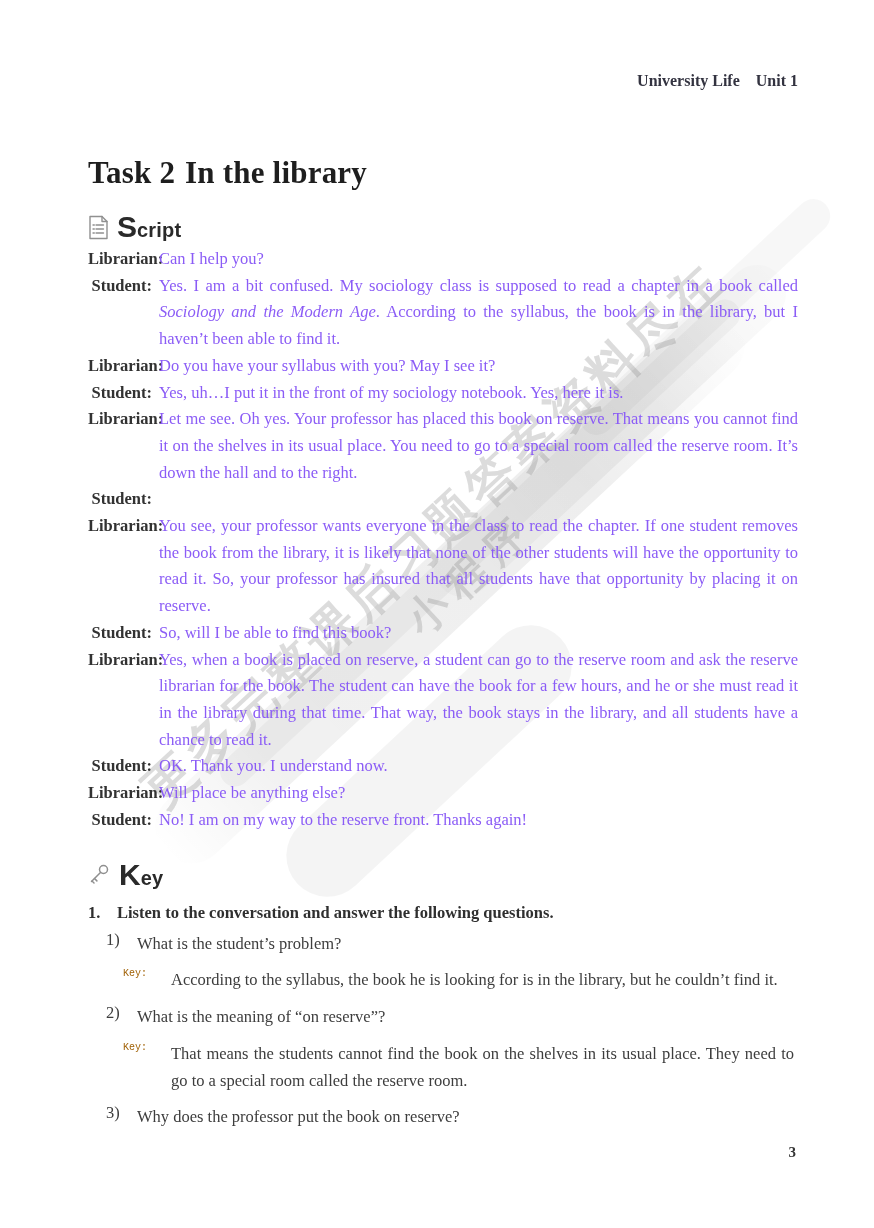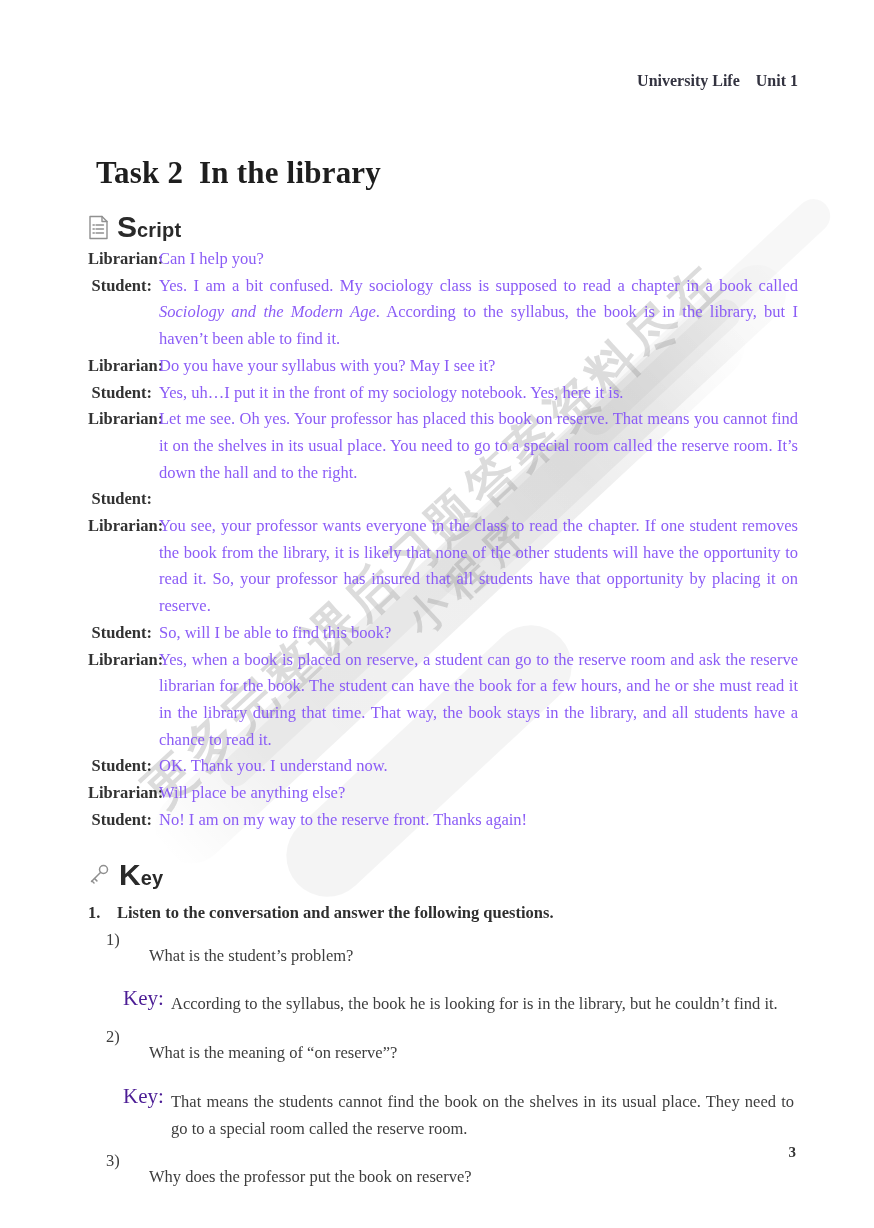--- a/index.html
+++ b/index.html
@@ -24,22 +24,22 @@
   }
   .wm-line1 { font-size:50px; letter-spacing:5px; }
   .wm-line2 { font-size:42px; letter-spacing:10px; }
   
   .content { position:absolute; inset:0; z-index:1; }
   .running-head {
     position:absolute; top:72px; right:76px; display:flex; gap:16px;
     font-weight:bold; font-size:16px; color:#333340;text-align:right;
   }
   .task-title {
-    position:absolute; top:134px; left:88px; display:flex; gap:16px;
-    font-weight:bold; font-size:31px; color:#1e1e1e; letter-spacing:0.2px;margin-left:8px;
+    position:absolute; top:134px; left:88px; display:flex; gap:10px;
+    font-weight:bold; font-size:31px; color:#1e1e1e; letter-spacing:0.2px;
   }
   .section-heading {
     position:absolute; display:flex; align-items:center; gap:8px;
     font-family:"Liberation Sans", sans-serif; font-weight:700; color:#2a2a2a;
   }
   .heading-script { top:210px; left:88px; }
   .heading-key    { top:858px; left:85px; }
   .heading-word { display:flex; align-items:baseline; }
   .initial { font-size:30px; }
   .rest    { font-size:20px; letter-spacing:0.2px; }
@@ -54,25 +54,25 @@
   .utt {
     flex:1; margin:0; text-align:justify; font-size:16.5px; line-height:26.7px; color:#8b5cf6;
   }
   .utt .btitle { font-style:italic; }
   
   .exercise { position:absolute; left:88px; top:900px; width:712px; font-size:16.5px; line-height:26.7px; }
   .ex-head { display:flex; font-weight:bold; color:#2f2f2f; }
   .ex-num  { flex:0 0 29px; width:29px; }
   .q-row   { display:flex; margin-left:18px; }
   .q-num   { flex:0 0 27px; width:27px; }
-  .q-text  { flex:1; margin:16px; }
+  .q-text  { flex:1; margin:4px; }
   .a-row   { display:flex; margin-left:35px; }
   .k-label {
-    flex:0 0 42px; width:42px; font-family:Liberation Serif, serif;
-    font-size:21px; color:#4c1d95; line-height:26.7px;
+    flex:0 0 42px; width:42px; font-family:Liberation Mono, monospace;
+    font-size:10px; color:#a16207; line-height:26.7px;
   }
   .a-text  { flex:1; margin:6px; text-align:justify; }
   .page-number {
     position:absolute; top:1144px; right:78px;
     font-weight:bold; font-size:15px; color:#333333;
   }
 </style>
 </head>
 <body>
 

